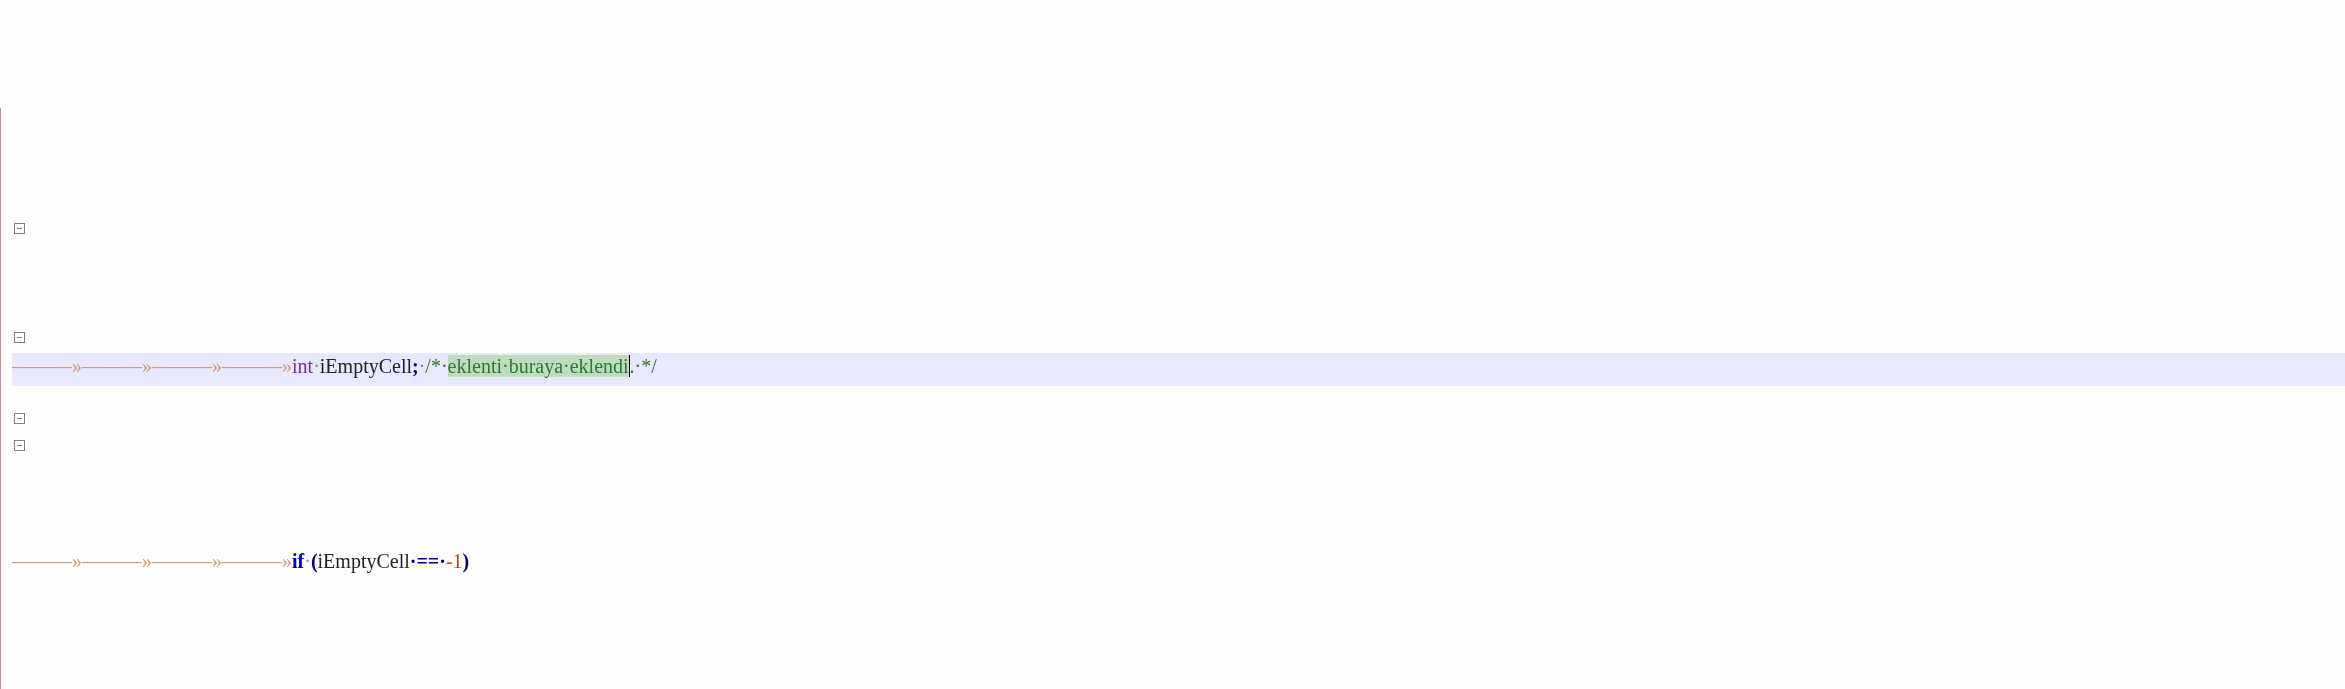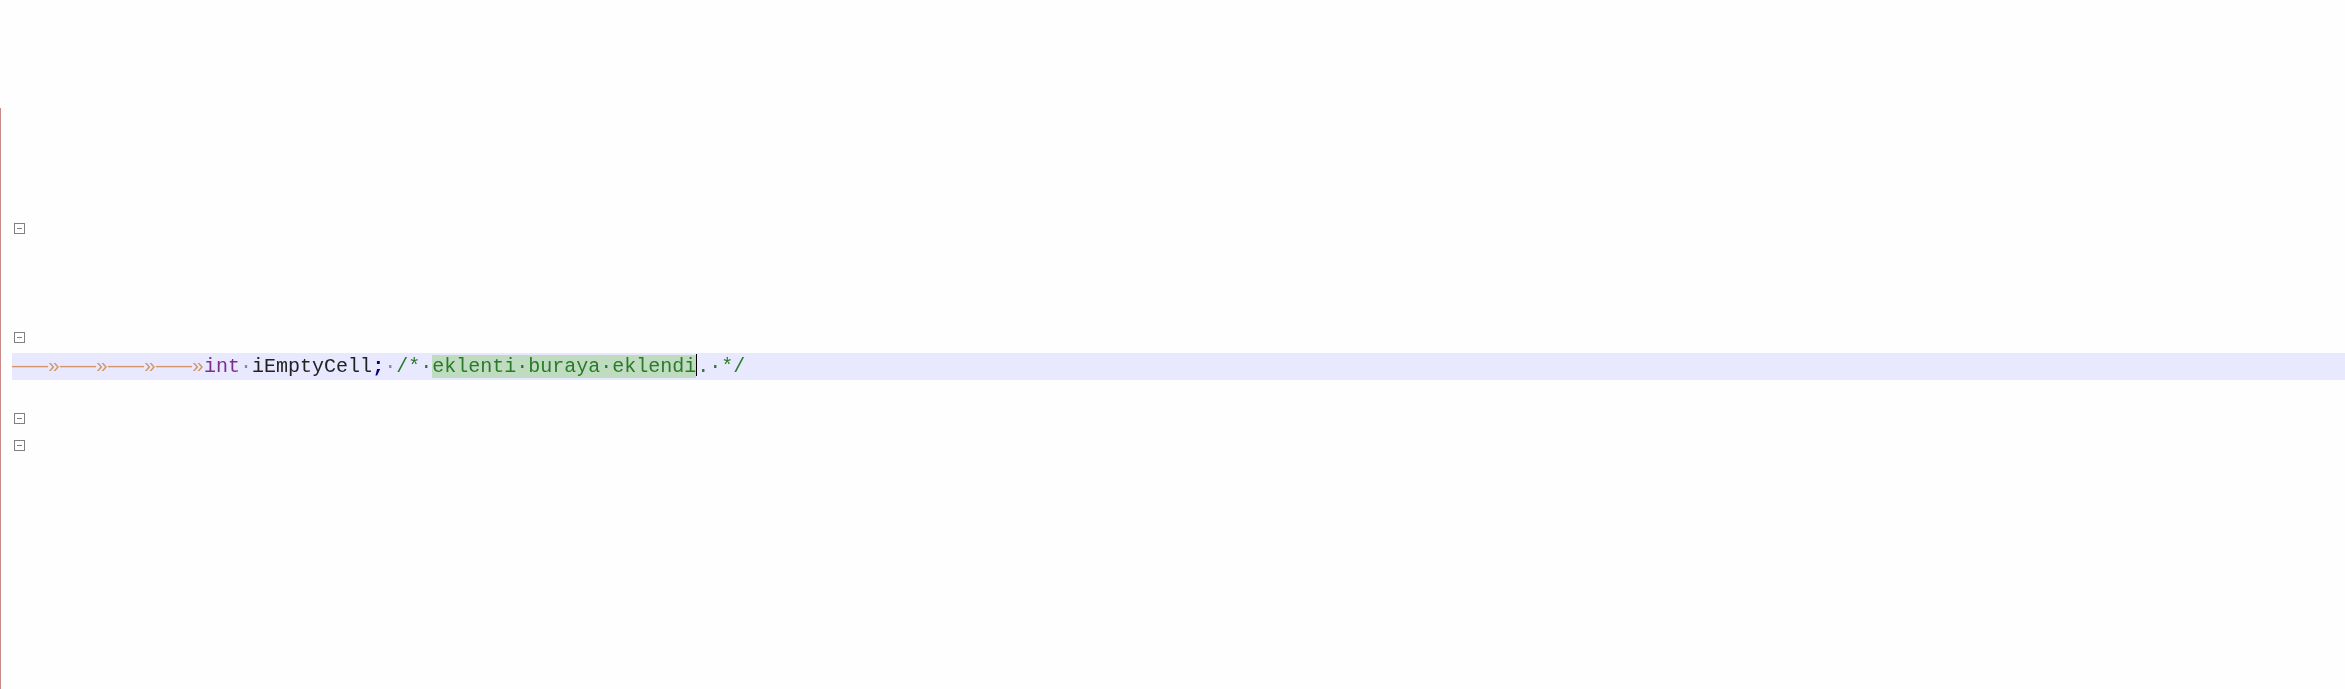--- a/index.html
+++ b/index.html
@@ -39,21 +39,22 @@
   content:"";
   position:absolute;
   background:#808080;
 }
 .fold-box::before { left:2px; right:2px; top:4px; height:1px; }
 .code-lines {
   margin-left: 12px;
 }
 .line {
   position: relative;
-  height: 27px;
+  height: 33px;
+  font-family: Liberation Serif, serif;
 }
 .line.hl { background: #e8e8ff; }
 .indent {
   color: #d1976a;
   letter-spacing: 0;
 }
 .kw { color: #0000c8; font-weight: bold; }
 .typ { color: #7b2e8e; }
 .num { color: #b84a00; }
 .cmt { color: #2a7a2a; }
@@ -84,20 +85,21 @@
   </div>
 
   <div class="code-lines">
 
     
     <div class="line hl"><span class="indent"><span>———»</span><span>———»</span><span>———»</span><span>———»</span></span><span class="typ">int</span><span class="dots">·</span><span class="id">iEmptyCell</span><span class="pun">;</span><span class="dots">·</span><span class="cmt"><span>/*·</span><span class="sel">eklenti·buraya·eklendi</span><span class="caret"></span><span>.·*/</span></span></div>
 
     
 
     
+    <div class="line"><span class="indent"><span>———»</span><span>———»</span><span>———»</span><span>———»</span></span><span class="kw">if</span><span class="dots">·</span><span class="pun">(</span><span class="id">iEmptyCell</span><span class="op">·==·</span><span class="num">-1</span><span class="pun">)</span></div>
 
     
     
 
     
     
 
     
     
 

